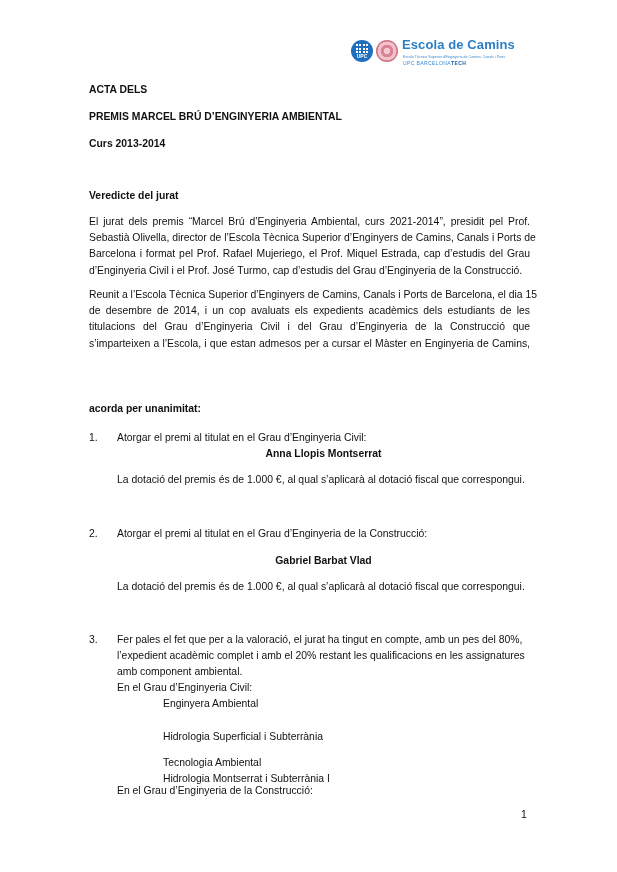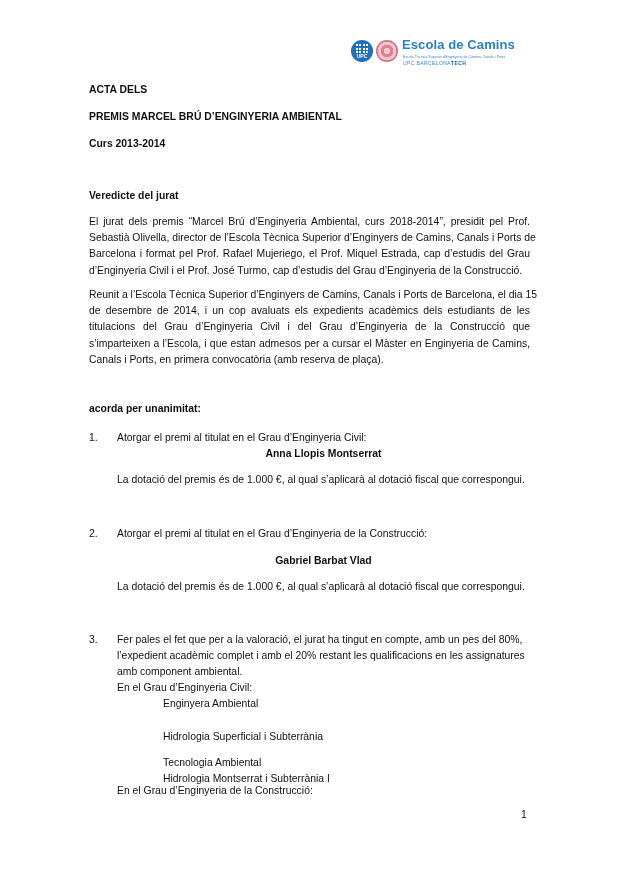--- a/index.html
+++ b/index.html
@@ -162,32 +162,31 @@
     <div class="sub2"><span>UPC BARCELONA</span><b>TECH</b></div>
   </div>
 
   <div class="txt b" style="left:89px; top:82px;">ACTA DELS</div>
   <div class="txt b" style="left:89px; top:109px;">PREMIS MARCEL BRÚ D’ENGINYERIA AMBIENTAL</div>
   <div class="txt b" style="left:89px; top:136px;">Curs 2013-2014</div>
 
   <div class="txt b" style="left:89px; top:188px;">Veredicte del jurat</div>
 
   <div class="just" style="top:214px;">
-    <span class="ln">El jurat dels premis “Marcel Brú d’Enginyeria Ambiental, curs 2018-2014”,  presidit pel Prof.</span>
+    <span class="ln">El jurat dels premis “Marcel Brú d’Enginyeria Ambiental, curs 2021-2014”,  presidit pel Prof.</span>
     <span class="ln">Sebastià Olivella, director de l’Escola Tècnica Superior d’Enginyers de Camins, Canals i Ports de</span>
     <span class="ln">Barcelona i format pel Prof. Rafael Mujeriego, el Prof. Miquel Estrada, cap d’estudis del Grau</span>
     <span class="ln last">d’Enginyeria Civil i el Prof. José Turmo,  cap d’estudis del Grau d’Enginyeria de la Construcció.</span>
   </div>
 
   <div class="just" style="top:287px;">
     <span class="ln">Reunit a l’Escola Tècnica Superior d’Enginyers de Camins, Canals i Ports de Barcelona, el dia 15</span>
     <span class="ln">de desembre de 2014, i un cop avaluats els expedients acadèmics dels estudiants de les</span>
     <span class="ln">titulacions del Grau d’Enginyeria Civil i del Grau d’Enginyeria de la Construcció que</span>
     <span class="ln">s’imparteixen a l’Escola, i que estan admesos per a cursar el Màster en Enginyeria de Camins,</span>
-    <span class="ln last">Canals i Ports, en primera convocatòria (amb reserva de plaça).</span>
   </div>
 
   <div class="txt b" style="left:89px; top:401px;">acorda per unanimitat:</div>
 
   <div class="num" style="top:430px;">1.</div>
   <div class="item-text" style="top:430px;">Atorgar el premi al titulat en el Grau d’Enginyeria Civil:</div>
   <div class="center-name" style="top:446px;">Anna Llopis Montserrat</div>
   <div class="item-text" style="top:472px;">La dotació del premis és de  1.000 €, al qual s’aplicarà al dotació fiscal que correspongui.</div>
 
   <div class="num" style="top:526px;">2.</div>

